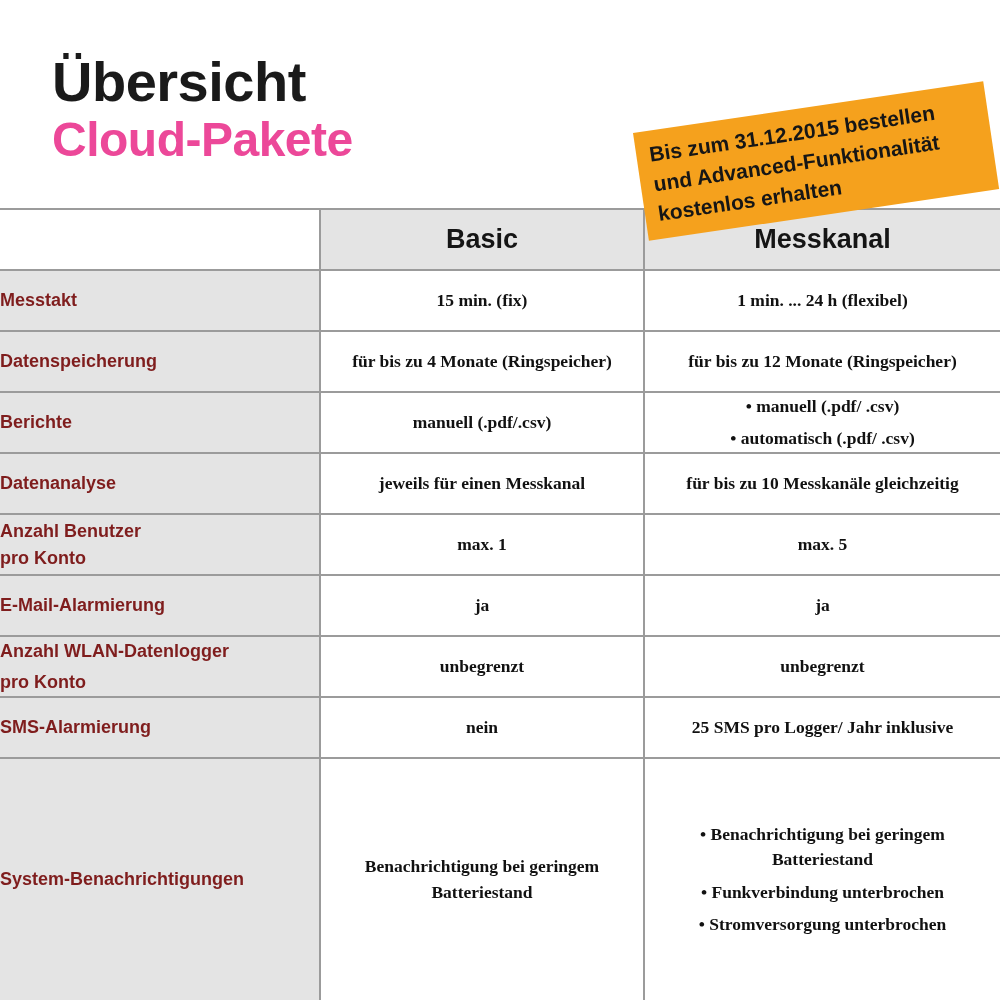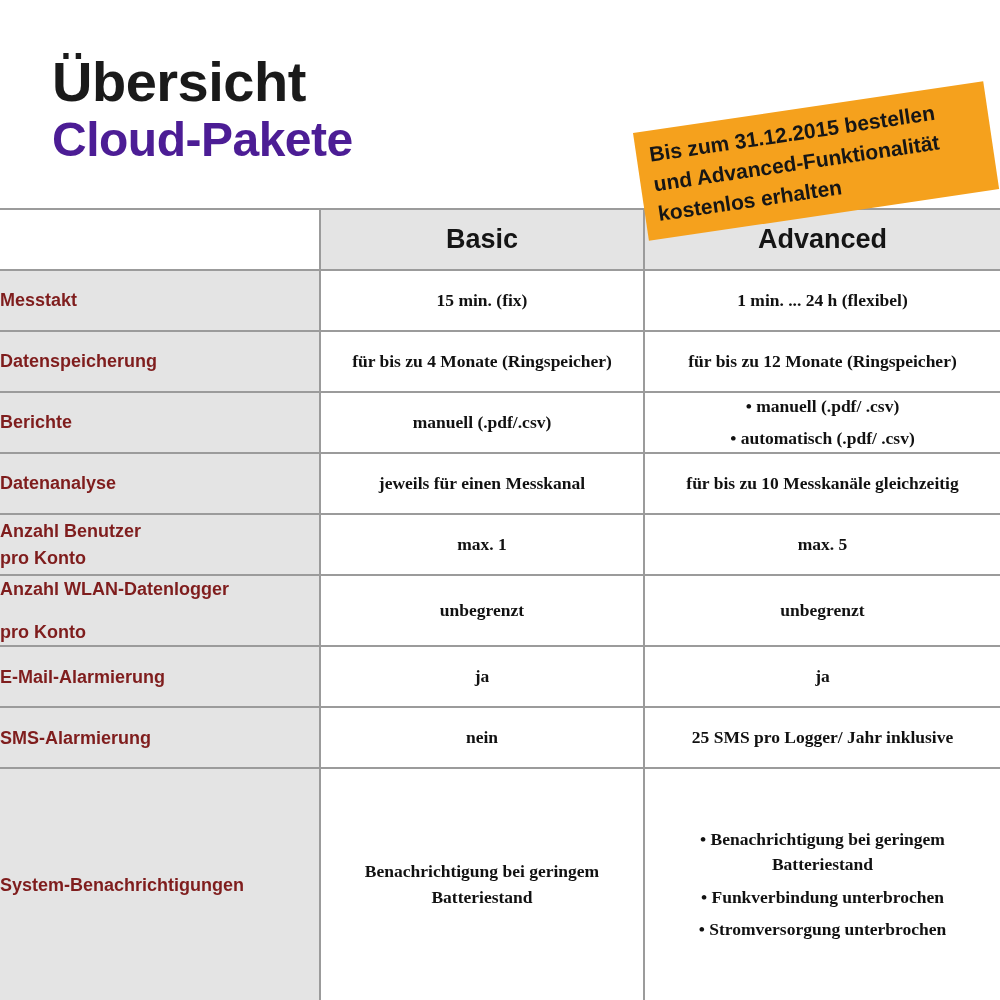--- a/index.html
+++ b/index.html
@@ -12,21 +12,21 @@
     overflow: hidden;
   }
 
   
   .titles { position: absolute; left: 52px; top: 50px; }
   .title-main {
     font-size: 56px; font-weight: bold; color: #1a1a1a;
     line-height: 1.13; letter-spacing: -0.5px;
   }
   .title-sub {
-    font-size: 48px; font-weight: bold; color: #4c1d95;
+    font-size: 48px; font-weight: bold; color: #ec4899;
     line-height: 1.13; letter-spacing: -0.5px;
   }
 
   
   .banner {
     position: absolute;
     left: 633px; top: 133px;
     width: 354px;
     padding: 9px 10px 10px 13px;
     background: #F5A11D;
@@ -110,21 +110,21 @@
   <table class="cmp">
     <colgroup>
       <col style="width:320px">
       <col style="width:324px">
       <col style="width:356px">
     </colgroup>
     <thead>
       <tr>
         <th class="corner-cell"></th>
         <th class="col-header">Basic</th>
-        <th class="col-header">Advanced</th>
+        <th class="col-header">Messkanal</th>
       </tr>
     </thead>
     <tbody>
         <tr>
           <td class="label-cell">
             <div class="cell-line">Messtakt</div>
           </td>
           <td class="value-cell">
             <div class="cell-line">15 min. (fix)</div>
           </td>
@@ -173,39 +173,39 @@
           </td>
           <td class="value-cell">
             <div class="cell-line">max. 1</div>
           </td>
           <td class="value-cell">
             <div class="cell-line">max. 5</div>
           </td>
         </tr>
         <tr>
           <td class="label-cell">
+            <div class="cell-line">E-Mail-Alarmierung</div>
+          </td>
+          <td class="value-cell">
+            <div class="cell-line">ja</div>
+          </td>
+          <td class="value-cell">
+            <div class="cell-line">ja</div>
+          </td>
+        </tr>
+        <tr>
+          <td class="label-cell">
             <div class="cell-line">Anzahl WLAN-Datenlogger</div>
             <div class="cell-line">pro Konto</div>
           </td>
           <td class="value-cell">
             <div class="cell-line">unbegrenzt</div>
           </td>
           <td class="value-cell">
             <div class="cell-line">unbegrenzt</div>
-          </td>
-        </tr>
-        <tr>
-          <td class="label-cell">
-            <div class="cell-line">E-Mail-Alarmierung</div>
-          </td>
-          <td class="value-cell">
-            <div class="cell-line">ja</div>
-          </td>
-          <td class="value-cell">
-            <div class="cell-line">ja</div>
           </td>
         </tr>
         <tr>
           <td class="label-cell">
             <div class="cell-line">SMS-Alarmierung</div>
           </td>
           <td class="value-cell">
             <div class="cell-line">nein</div>
           </td>
           <td class="value-cell">

